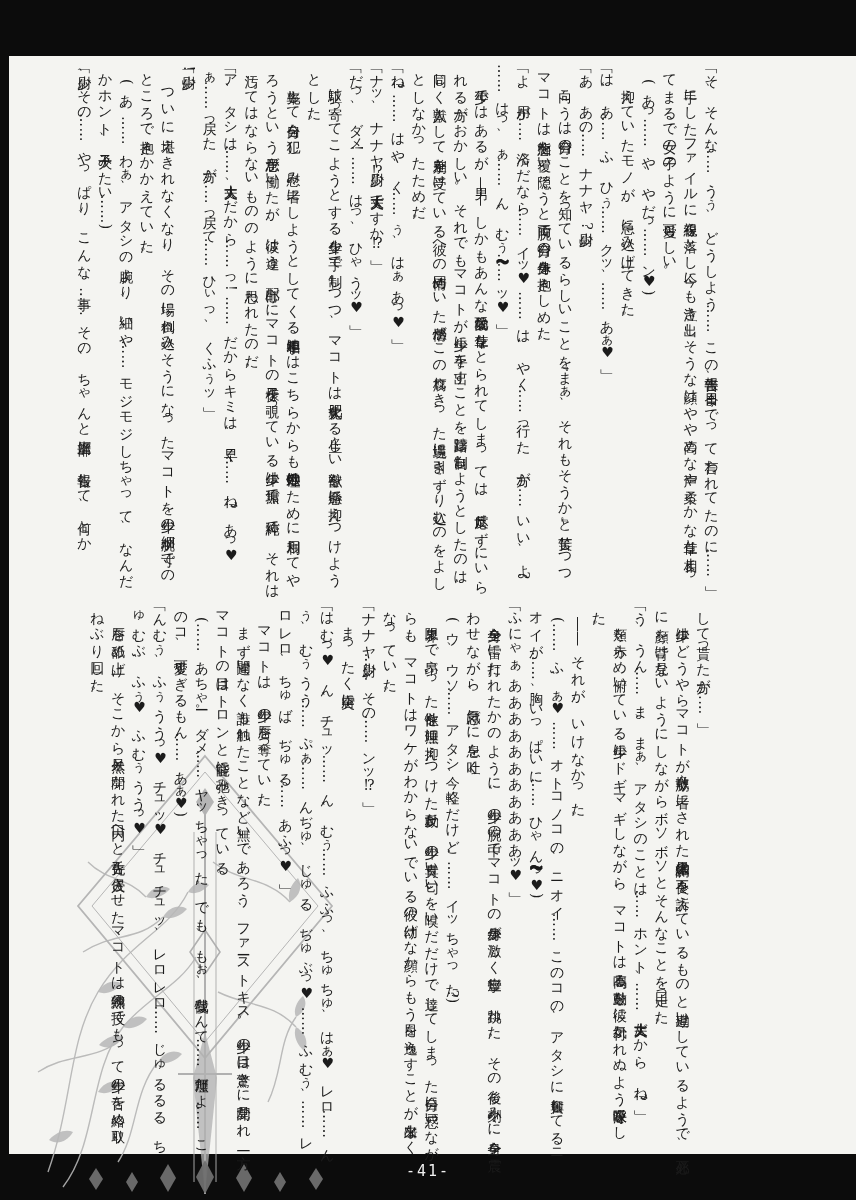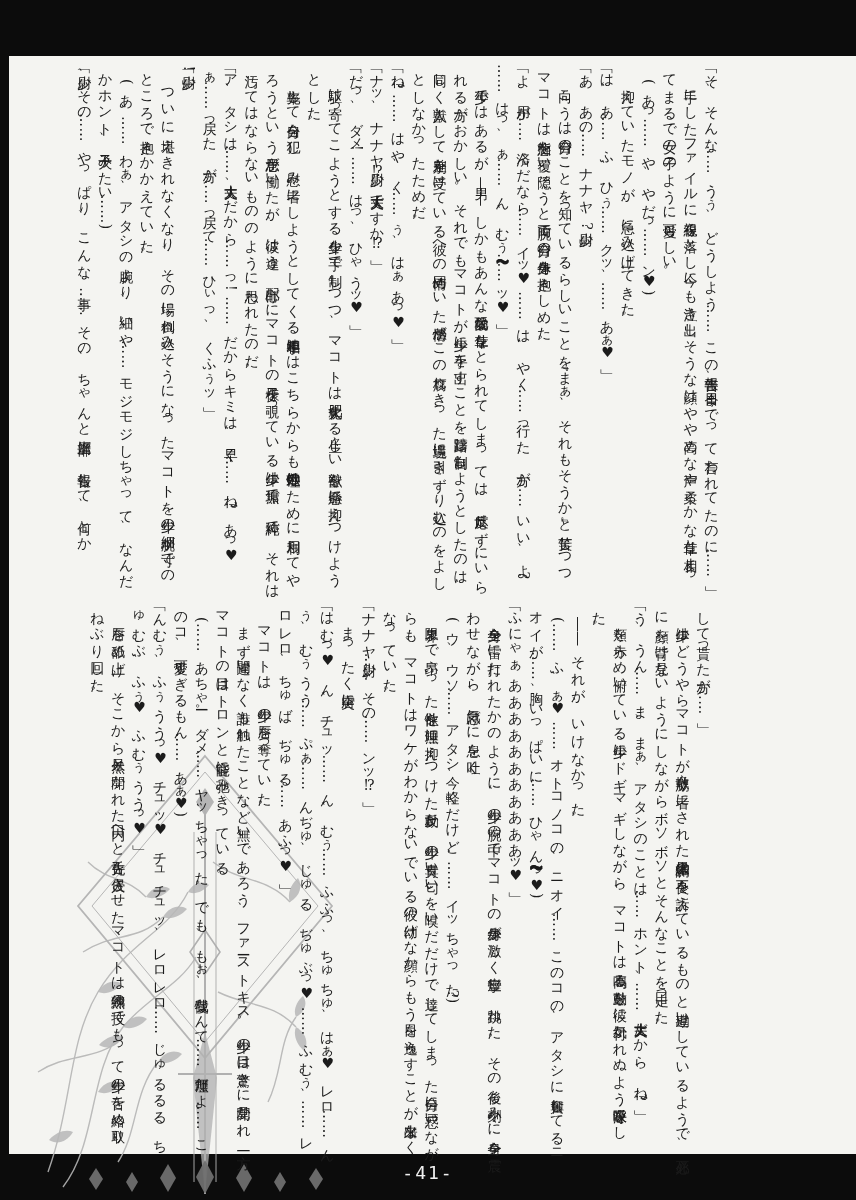--- a/index.html
+++ b/index.html
@@ -30,21 +30,21 @@
     z-index:3;
   }
   .vblock .para{margin:0;padding:0;}
   .vblock .para.indent{text-indent:15px;}
   #top-text{top:64px;left:112px;width:610px;height:528px;}
   #bottom-text{top:602px;left:116px;width:598px;height:556px;}
   #decoration{position:absolute;left:28px;top:742px;width:320px;height:458px;z-index:1;}
   #page-number{
     position:absolute;top:1162px;left:0;width:856px;text-align:center;
     color:var(--pagenum);font-family:"DejaVu Sans Mono", monospace;
-    font-size:18px;letter-spacing:2px;z-index:6;
+    font-size:15px;letter-spacing:2px;z-index:6;
   }
 </style>
 </head>
 <body>
 
 <div class="bar-top"></div>
 <div class="edge-left"></div>
 <div class="bar-bottom"></div>
 
 <svg id="decoration" viewBox="0 0 320 458" xmlns="http://www.w3.org/2000/svg" aria-hidden="true">

